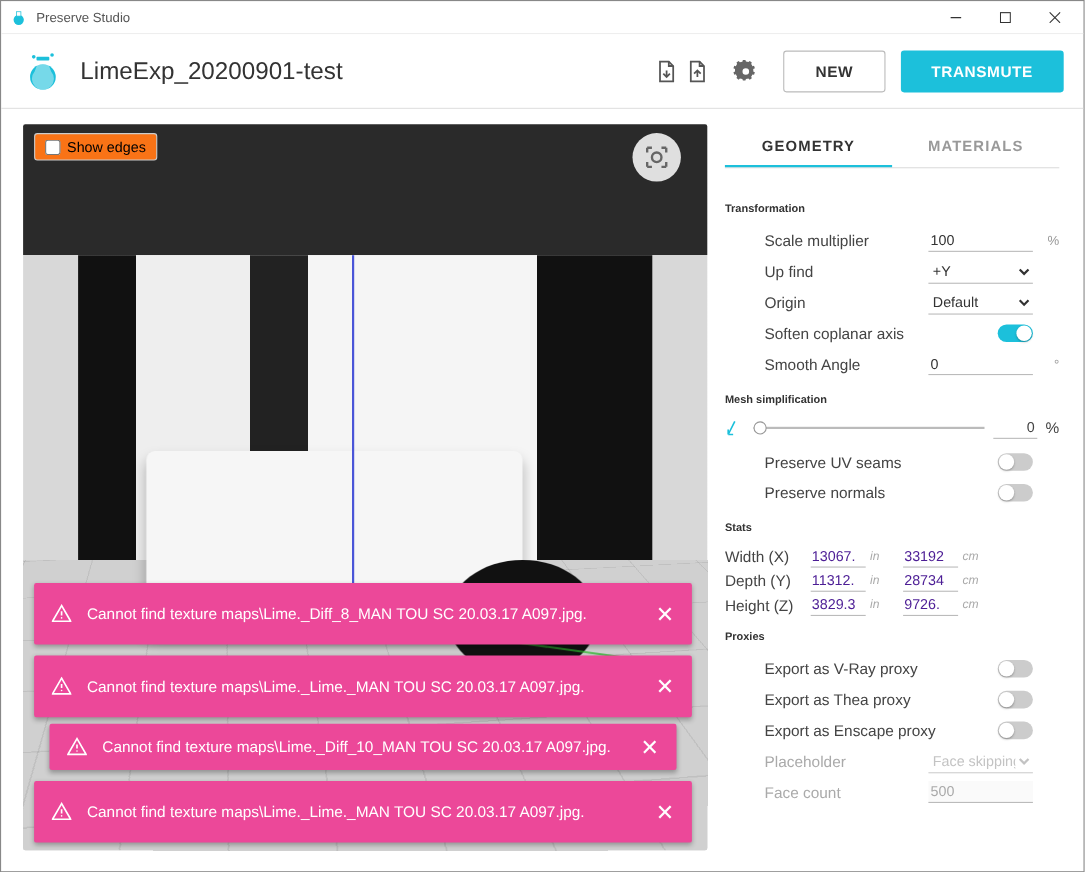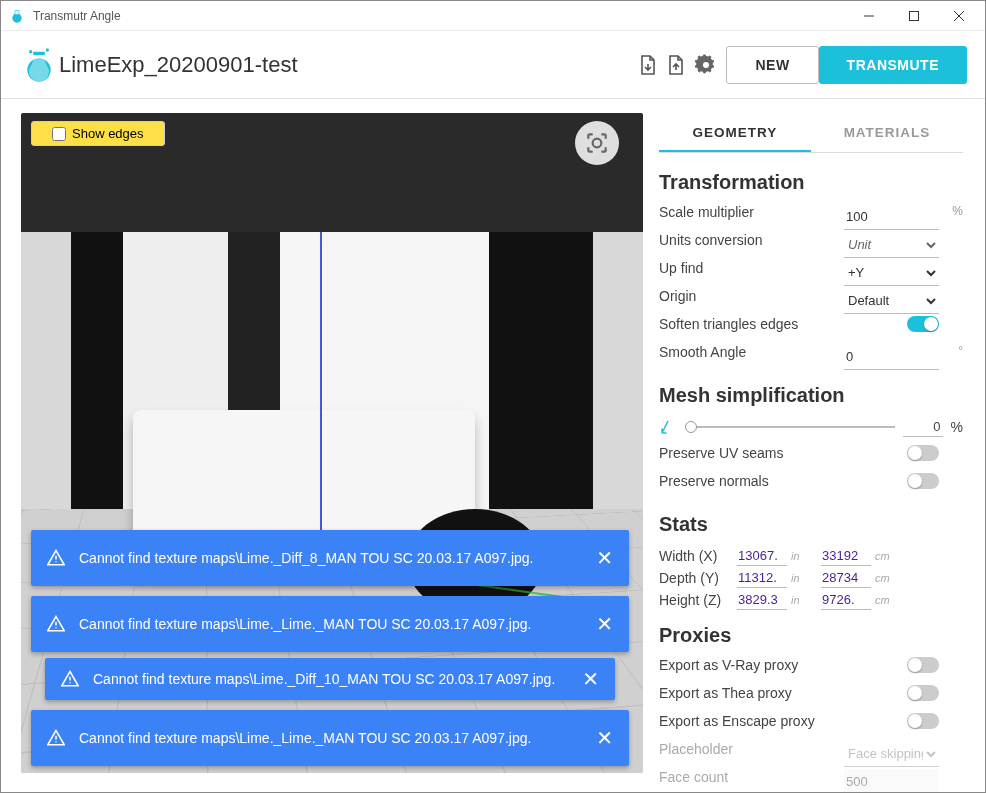--- a/index.html
+++ b/index.html
@@ -5,21 +5,21 @@
   * { box-sizing: border-box; margin: 0; padding: 0; font-family: "Segoe UI", Arial, sans-serif; }
   body { width: 986px; height: 793px; background: #fff; border: 1px solid #888; overflow: hidden; }
 
   
   .titlebar { height: 30px; display: flex; align-items: center; padding: 0 4px 0 8px; border-bottom: 1px solid #eee; }
   .titlebar-icon { width: 16px; height: 16px; margin-right: 8px; }
   .titlebar-title { font-size: 12px; color: #555; flex: 1; }
   .win-btn { width: 45px; height: 30px; display: flex; align-items: center; justify-content: center; color: #333; }
 
   
-  .header { height: 68px; display: flex; align-items: center; padding: 0 18px; border-bottom: 1px solid #e0e0e0; }
+  .header { height: 68px; display: flex; align-items: center; padding: 0 18px; border-bottom: 1px solid #e0e0e0; gap: 14px; }
   .app-logo { width: 40px; height: 40px; }
   .project-name { font-size: 22px; color: #333; flex: 1; font-weight: 500; }
   .header-iconbtn { width: 24px; height: 24px; color: #555; display: flex; align-items: center; justify-content: center; }
   .header-iconpair { display:flex; gap:4px; margin-right:6px;}
   .gear { width: 24px; height: 24px; color: #555; margin-right: 8px; }
   .btn { height: 38px; padding: 0 28px; font-size: 14px; font-weight: 700; border-radius: 3px; display: flex; align-items: center; cursor: pointer; letter-spacing: 0.5px; }
   .btn-outline { border: 1px solid #bbb; color: #333; background: #fff; }
   .btn-accent { border: none; background: #1cc0db; color: #fff; }
 
   
@@ -35,38 +35,38 @@
       repeating-linear-gradient(-5deg, rgba(0,0,0,0.08) 0 1px, transparent 1px 55px),
       #d0d0d0; transform: perspective(600px) rotateX(55deg); transform-origin: top center;}
   .canvas-fill { position:absolute; top:18%; left:8%; right:8%; height:48%; background:
       linear-gradient(90deg,#111 0 10%, #eee 10% 30%, #222 30% 40%, #f5f5f5 40% 80%, #111 80% 100%); filter: blur(0.4px);}
   .canvas-sofa { position:absolute; top:45%; left:18%; width:55%; height:25%; background:#f6f6f6; border-radius:8px; box-shadow: 0 8px 12px rgba(0,0,0,0.25);}
   .canvas-table { position:absolute; top:60%; left:62%; width:22%; height:16%; background:#111; border-radius:50%;}
   .axis-v { position:absolute; top:18%; left:48%; width:2px; height:52%; background:#4a55d8;}
   .axis-r { position:absolute; top:68%; left:2%; width:62%; height:2px; background: linear-gradient(90deg, red, transparent);}  
   .axis-g { position:absolute; top:68%; left:48%; width:48%; height:2px; background: linear-gradient(90deg, transparent, #2db52d); transform: rotate(8deg); transform-origin:left;}
 
-  .show-edges { position: absolute; top: 22px; left: 30px; background: #fde047; border: 1px solid #ccc; border-radius: 3px; padding: 4px 20px; font-size: 13px; display: flex; align-items: center; gap: 6px; }
+  .show-edges { position: absolute; top: 22px; left: 30px; background: #f97316; border: 1px solid #ccc; border-radius: 3px; padding: 4px 9px; font-size: 13px; display: flex; align-items: center; gap: 6px; }
   .show-edges input { width: 14px; height: 14px; }
   .focus-btn { position: absolute; top: 22px; right: 24px; width: 44px; height: 44px; border-radius: 50%; background: rgba(255,255,255,0.85); display: flex; align-items: center; justify-content: center; color: #666; }
 
   
-  .toast { position: absolute; left: 30px; right: 14px; background: #3b82f6; color: #fff; border-radius: 2px; display: flex; align-items: center; padding: 0 16px; font-size: 14px; height: 56px; box-shadow: 0 2px 5px rgba(0,0,0,0.3); }
+  .toast { position: absolute; left: 30px; right: 14px; background: #ec4899; color: #fff; border-radius: 2px; display: flex; align-items: center; padding: 0 16px; font-size: 14px; height: 56px; box-shadow: 0 2px 5px rgba(0,0,0,0.3); }
   .toast .warn { margin-right: 14px; flex-shrink:0; }
   .toast .close-x { margin-left: auto; font-size: 20px; font-weight: 300; cursor: pointer; }
   .toast .msg { white-space: nowrap; overflow: hidden; text-overflow: ellipsis; }
   .toast.stack3 { left: 44px; right: 28px; height: 42px; }
 
   
-  .tabs { display: flex; border-bottom: 1px solid #ddd; margin-bottom: 18px; }
+  .tabs { display: flex; border-bottom: 1px solid #ddd; margin-bottom: 32px; }
   .tab { flex: 1; text-align: center; padding: 10px 0; font-size: 13.5px; letter-spacing: 1px; font-weight: 600; color: #999; cursor: pointer; }
   .tab.active { color: #333; border-bottom: 2px solid #1cc0db; }
 
-  .section-title { font-weight: 700; color: #333; margin: 14px 0 10px; font-size: 20px; }
-  .row { display: flex; min-height: 26px; margin-bottom: 2px; }
+  .section-title { font-weight: 700; color: #333; margin: 14px 0 10px; font-size: 10px; }
+  .row { display: flex; align-items: center; min-height: 26px; margin-bottom: 2px; margin-left: 36px; }
   .row .label { flex: 1; color: #444; }
   .row .unit { font-size: 12px; color: #999; width: 20px; text-align: right; margin-left: 4px; }
   .inp { width: 95px; border: none; border-bottom: 1px solid #bbb; font-size: 13px; padding: 2px 2px; color: #333; outline: none; }
   .inp:disabled { color: #aaa; }
   .sel { width: 95px; border: none; border-bottom: 1px solid #bbb; font-size: 13px; color: #666; padding: 2px 0; background: #fff; outline: none; font-style: italic;}
   .sel.nrm { font-style: normal; color:#333;}
   .sel.dis { color:#aaa;}
 
   .toggle { width: 32px; height: 16px; border-radius: 8px; background: #ccc; position: relative; }
   .toggle::after { content: ""; position: absolute; width: 14px; height: 14px; border-radius: 50%; background: #fff; top: 1px; left: 1px; box-shadow: 0 1px 2px rgba(0,0,0,0.3); }
@@ -87,21 +87,21 @@
 
 </style>
 </head>
 <body>
 
 <div class="titlebar">
   <svg class="titlebar-icon" viewBox="0 0 24 24">
       <circle cx="12" cy="15" r="7" fill="#1cc0db"></circle>
       <rect x="9" y="4" width="6" height="6" fill="#fff" stroke="#1cc0db"></rect>
     </svg>
-  <span class="titlebar-title">Transmutr Angle</span>
+  <span class="titlebar-title">Preserve Studio</span>
   <div class="win-btn">
       <svg width="10" height="10" viewBox="0 0 10 10">
         <line x1="0" y1="5" x2="10" y2="5" stroke="#333"></line>
       </svg>
     </div>
   <div class="win-btn">
       <svg width="10" height="10" viewBox="0 0 10 10">
         <rect x="0.5" y="0.5" width="9" height="9" fill="none" stroke="#333"></rect>
       </svg>
     </div>
@@ -216,36 +216,31 @@
       <div class="tab">MATERIALS</div>
     </div>
 
     <div class="section-title">Transformation</div>
     <div class="row">
       <span class="label">Scale multiplier</span>
       <input class="inp" value="100" style="">
       <span class="unit">%</span>
     </div>
     <div class="row">
-      <span class="label">Units conversion</span>
-      <select class="sel"><option>Unit</option></select>
-      <span class="unit"></span>
-    </div>
-    <div class="row">
       <span class="label">Up find</span>
       <select class="sel nrm"><option>+Y</option></select>
       <span class="unit"></span>
     </div>
     <div class="row">
       <span class="label">Origin</span>
       <select class="sel nrm"><option>Default</option></select>
       <span class="unit"></span>
     </div>
     <div class="row">
-      <span class="label">Soften triangles edges</span>
+      <span class="label">Soften coplanar axis</span>
       <div class="toggle on"></div>
       <span class="unit"></span>
     </div>
     <div class="row">
       <span class="label">Smooth Angle</span>
       <input class="inp" value="0" style="">
       <span class="unit">°</span>
     </div>
 
     <div class="section-title">Mesh simplification</div>

